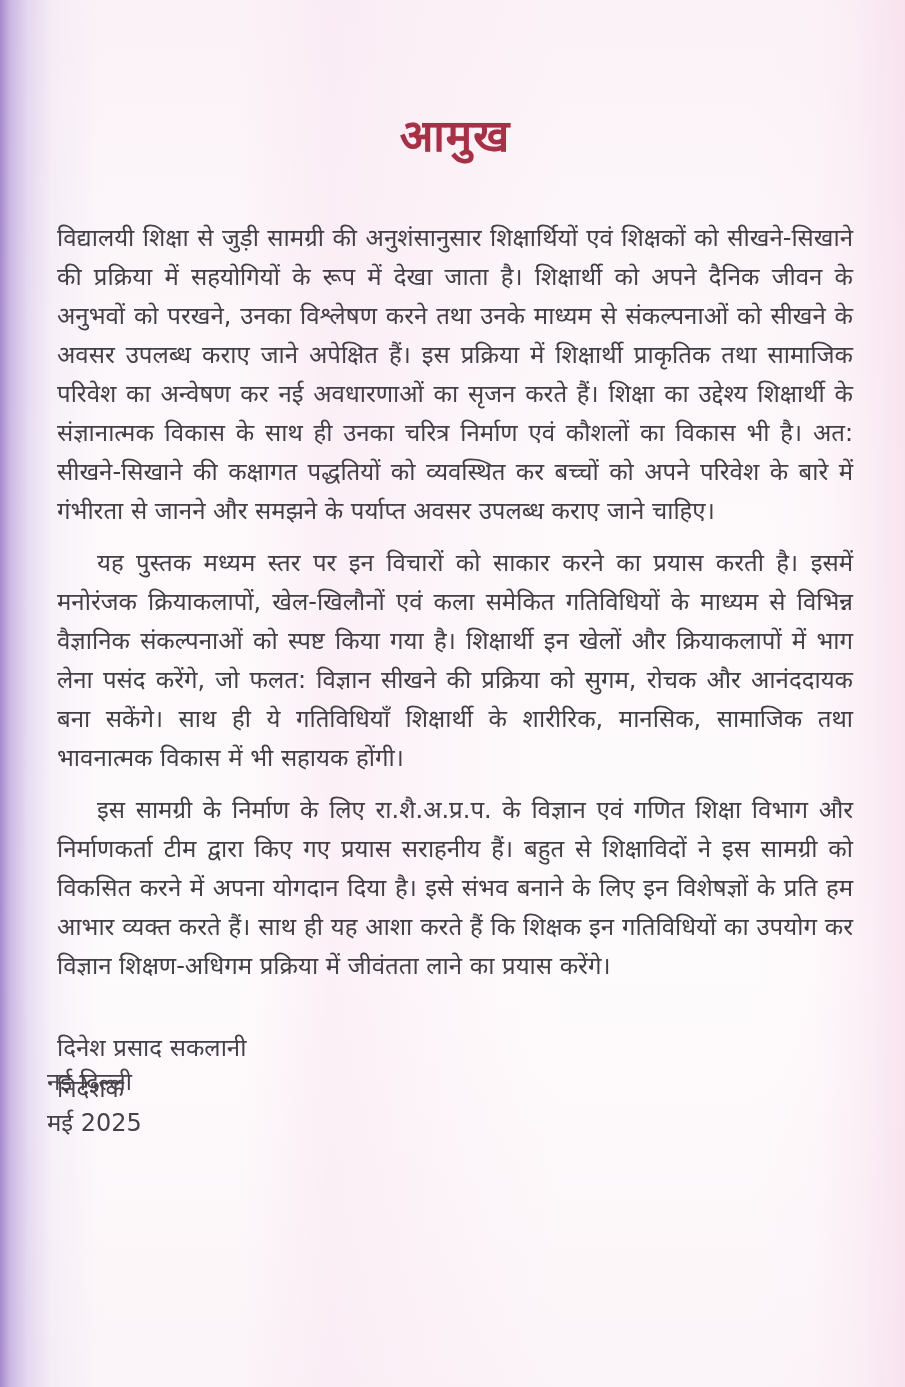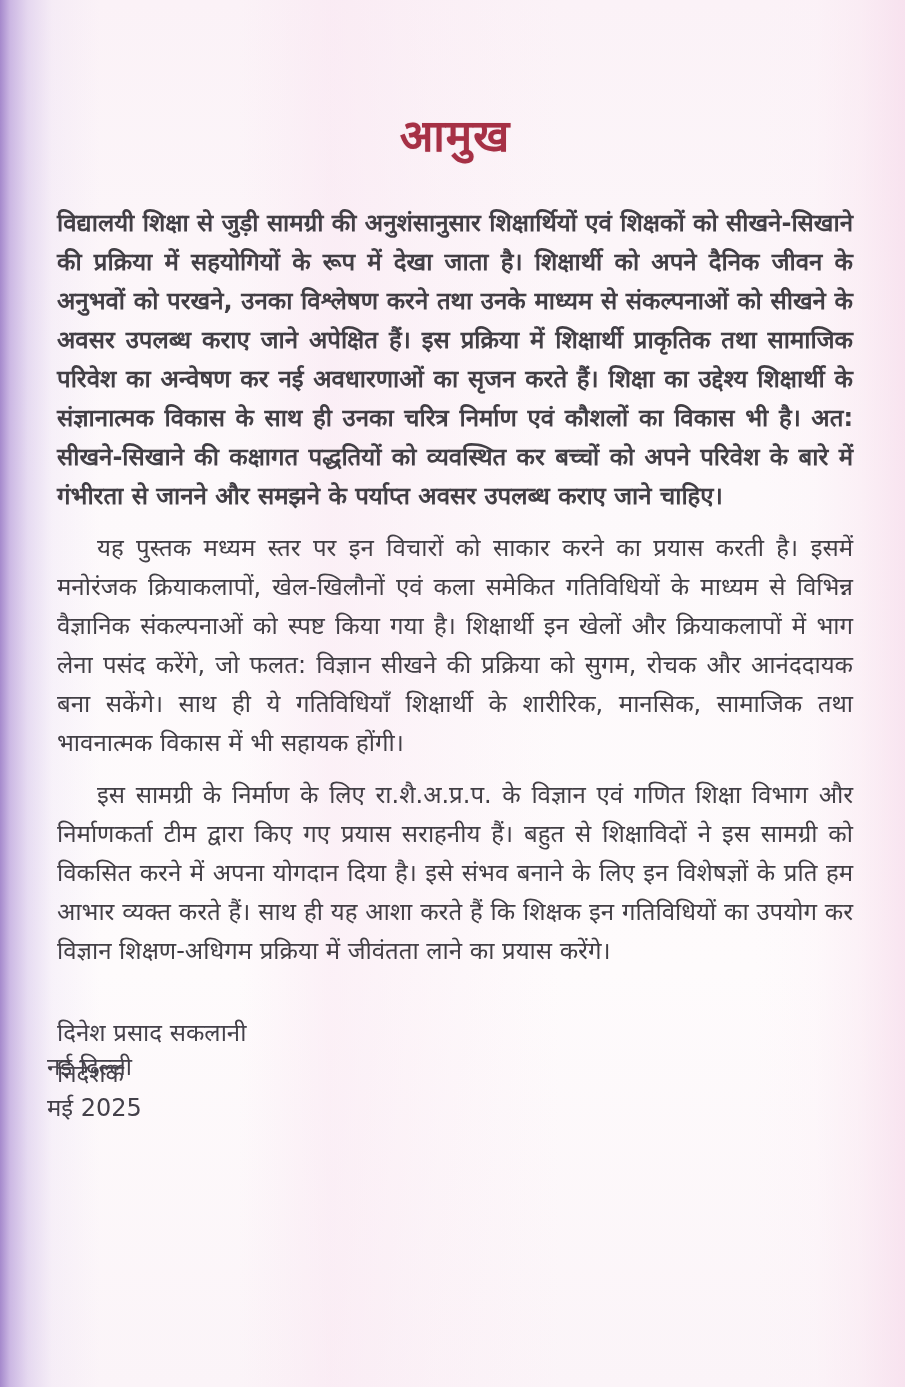--- a/index.html
+++ b/index.html
@@ -58,21 +58,21 @@
   }
 
   .body-para {
     font-size: 24px;
     line-height: 39px;
     text-align: justify;
     color: #423f45;
     margin-bottom: 13px;
   }
 
-  .body-para.first { margin-top: 40px; font-weight: bold; }
+  .body-para.first { margin-top: 55px; }
   .body-para.indented { text-indent: 40px; }
 
   .signoff {
     position: relative;
     margin-top: 42px;
     font-size: 24px;
     color: #44414a;
   }
 
   .sign-right {

